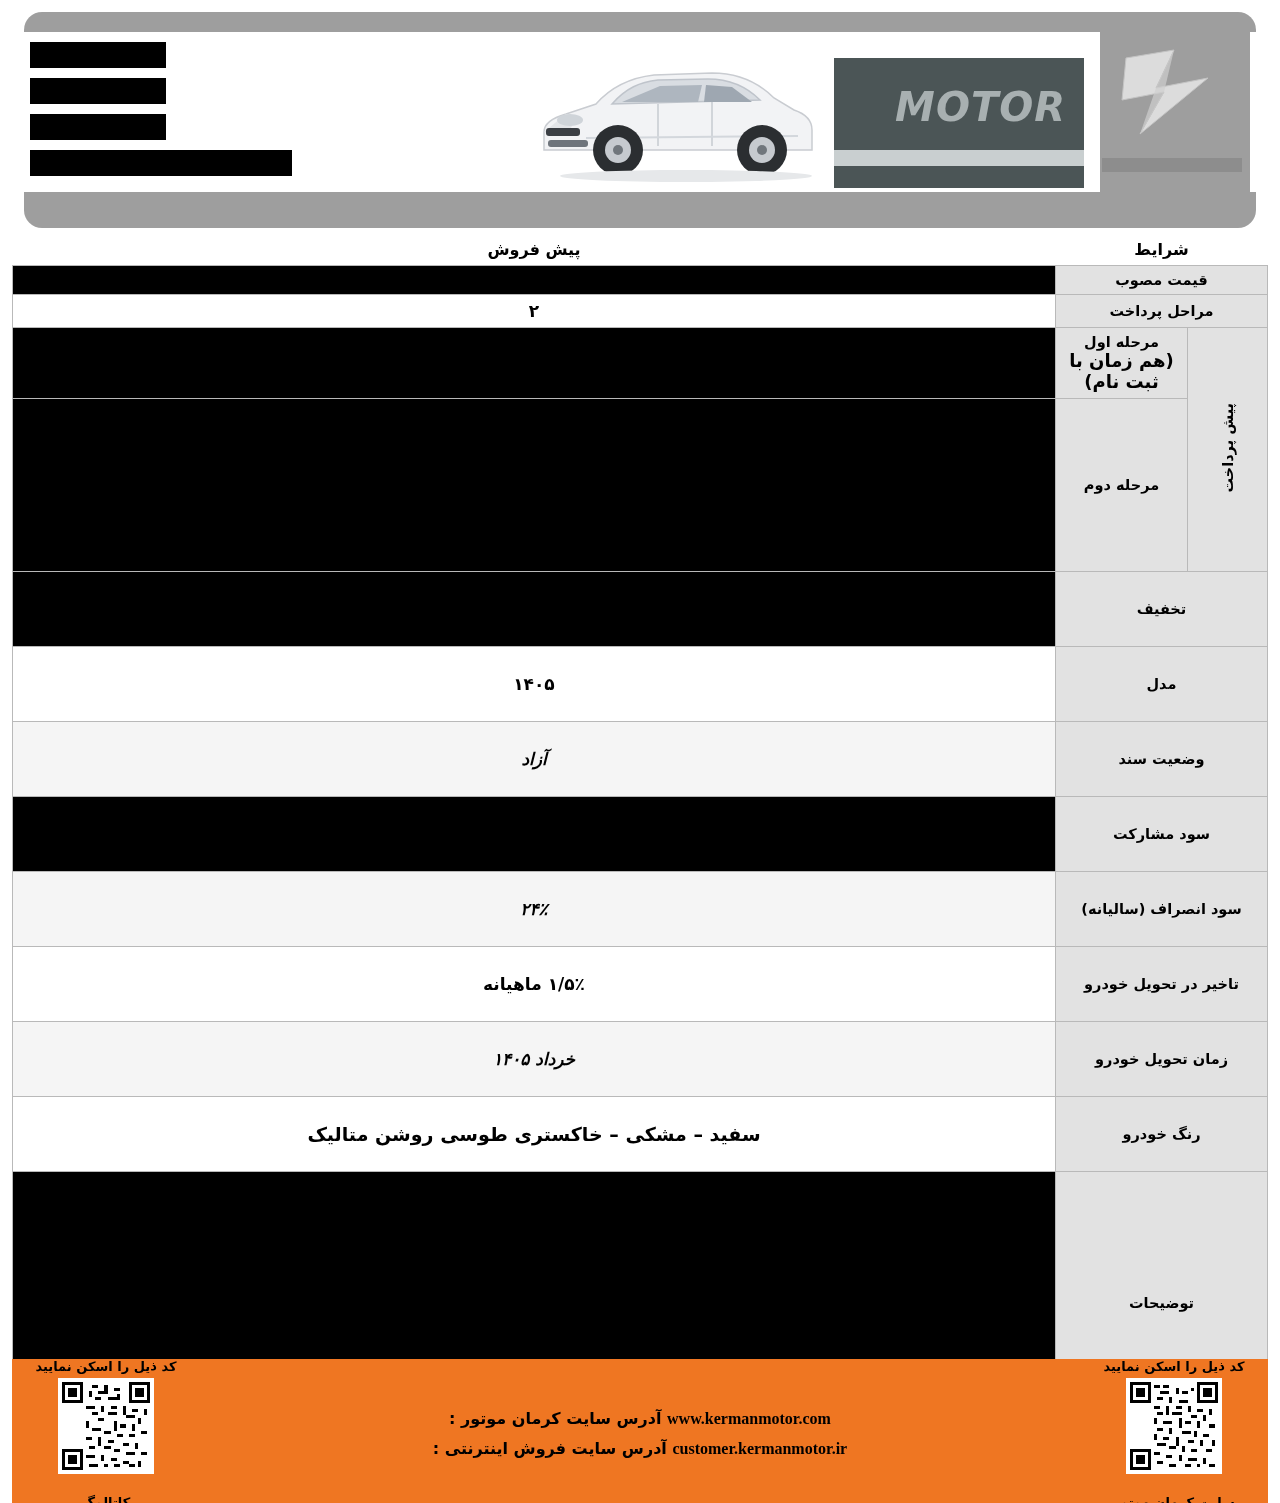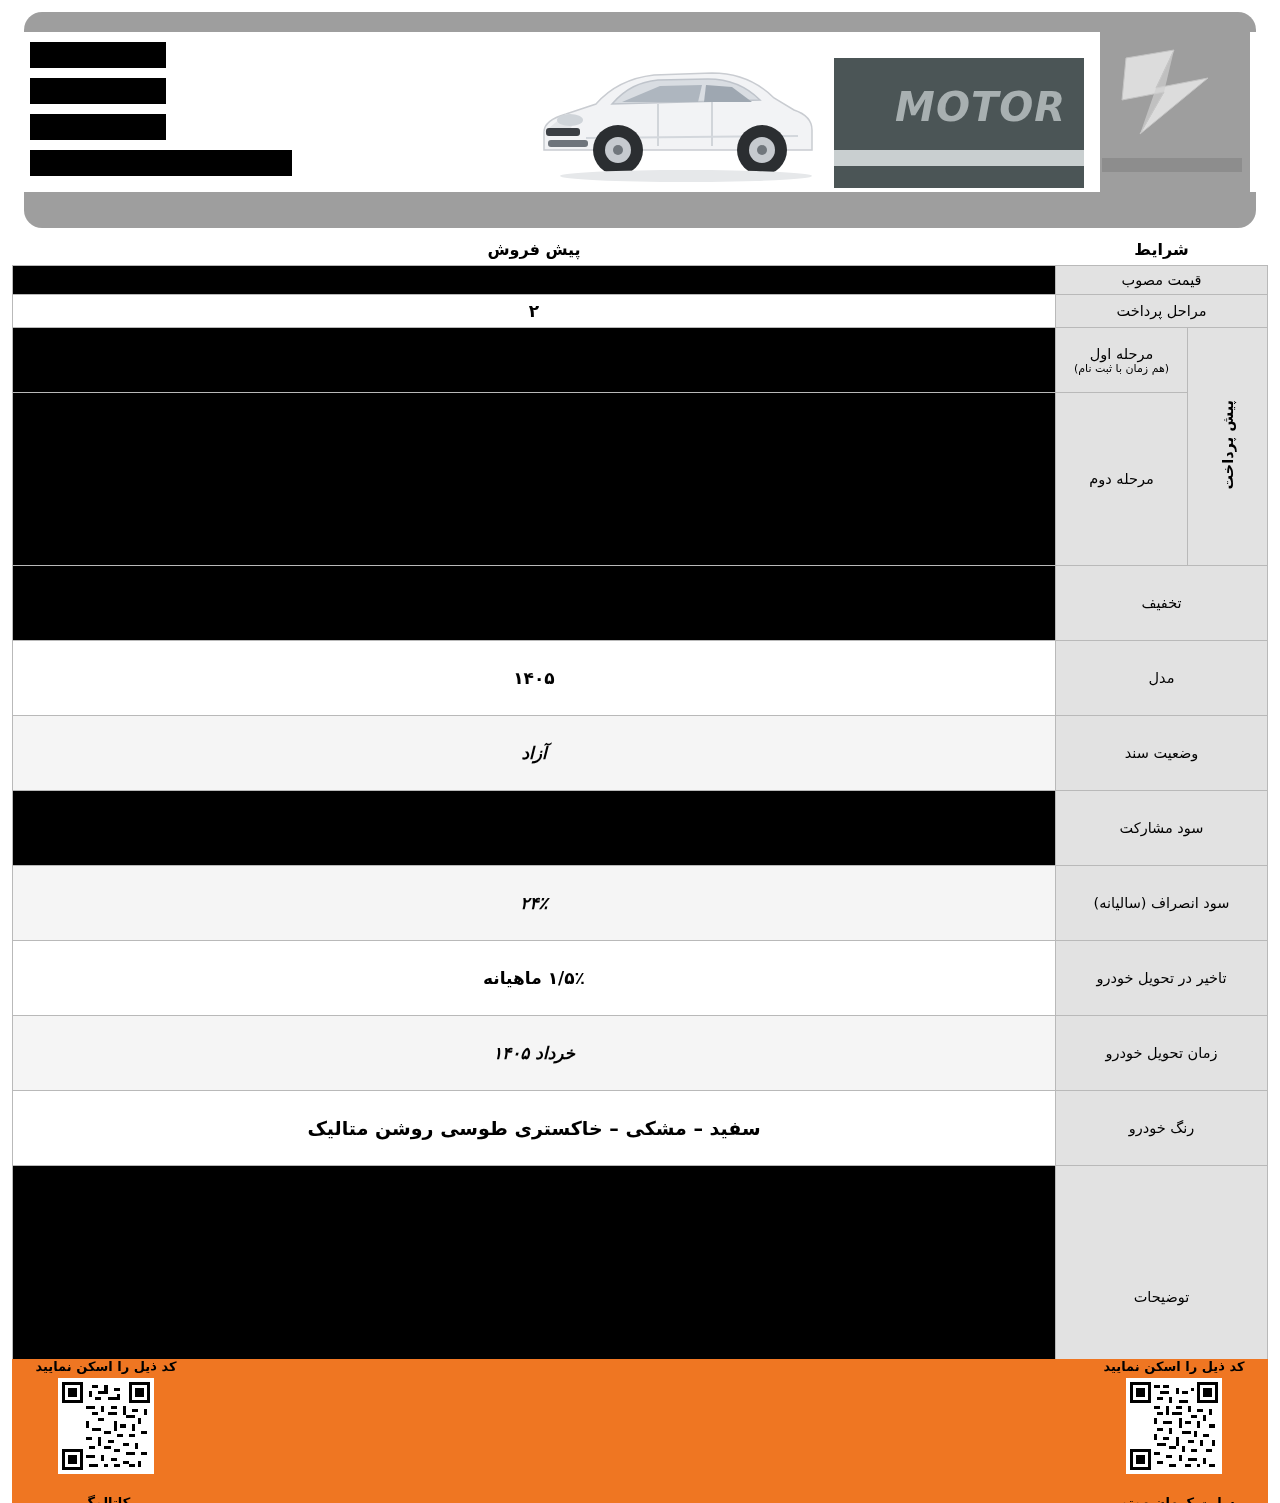--- a/index.html
+++ b/index.html
@@ -141,21 +141,21 @@
     padding: 6px 8px;
   }
   .hdr-cell {
     font-weight: bold;
     font-size: 16px;
     border: none !important;
     padding-bottom: 10px;
   }
   .label-cell {
     background: #e2e2e2;
-    font-weight: normal;
+    font-weight: bold;
     font-size: 14.5px;
     width: 212px;
   }
   .label-cell.sub {
     width: 132px;
   }
   .rot-cell {
     background: #e2e2e2;
     font-weight: bold;
     font-size: 14.5px;
@@ -311,21 +311,21 @@
         <td class="label-cell" colspan="2">مراحل پرداخت</td>
         <td class="value-cell">۲</td>
       </tr>
 
       <tr>
         <td class="rot-cell" rowspan="2">
           <span class="rot-inner">پیش پرداخت</span>
         </td>
         <td class="label-cell sub">
           <div>مرحله اول</div>
-          <div style="font-size:11px">(هم زمان با ثبت نام)</div>
+          <div style="font-size:18px">(هم زمان با ثبت نام)</div>
         </td>
         <td class="value-cell black-cell" style="height:52px"></td>
       </tr>
 
       <tr>
         <td class="label-cell sub" style="height:160px">مرحله دوم</td>
         <td class="value-cell black-cell"></td>
       </tr>
 
       <tr>
@@ -449,20 +449,30 @@
             <rect x="22" y="27" width="1" height="1"></rect>
               <rect x="26" y="27" width="2" height="1"></rect>
             <rect x="8" y="1" width="1" height="1"></rect>
               <rect x="20" y="2" width="1" height="1"></rect>
           </g>
         </svg>
       </div>
       <div class="cap-bot">سایت کرمان موتور</div>
     </div>
 
+    <div class="footer-center">
+      <div>
+        <span class="ltr">www.kermanmotor.com</span>
+        <span>آدرس سایت کرمان موتور :</span>
+      </div>
+      <div>
+        <span class="ltr">customer.kermanmotor.ir</span>
+        <span>آدرس سایت فروش اینترنتی :</span>
+      </div>
+    </div>
 
     <div class="qr-col">
       <div class="cap-top">کد ذیل را اسکن نمایید</div>
       <div class="qr-box">
         <svg viewBox="0 0 29 29" width="88" height="88" shape-rendering="crispEdges">
           <rect width="29" height="29" fill="#fff"></rect>
           <g fill="#000">
             <rect x="0" y="0" width="7" height="1"></rect>
               <rect x="0" y="6" width="7" height="1"></rect>
             <rect x="0" y="0" width="1" height="7"></rect>

